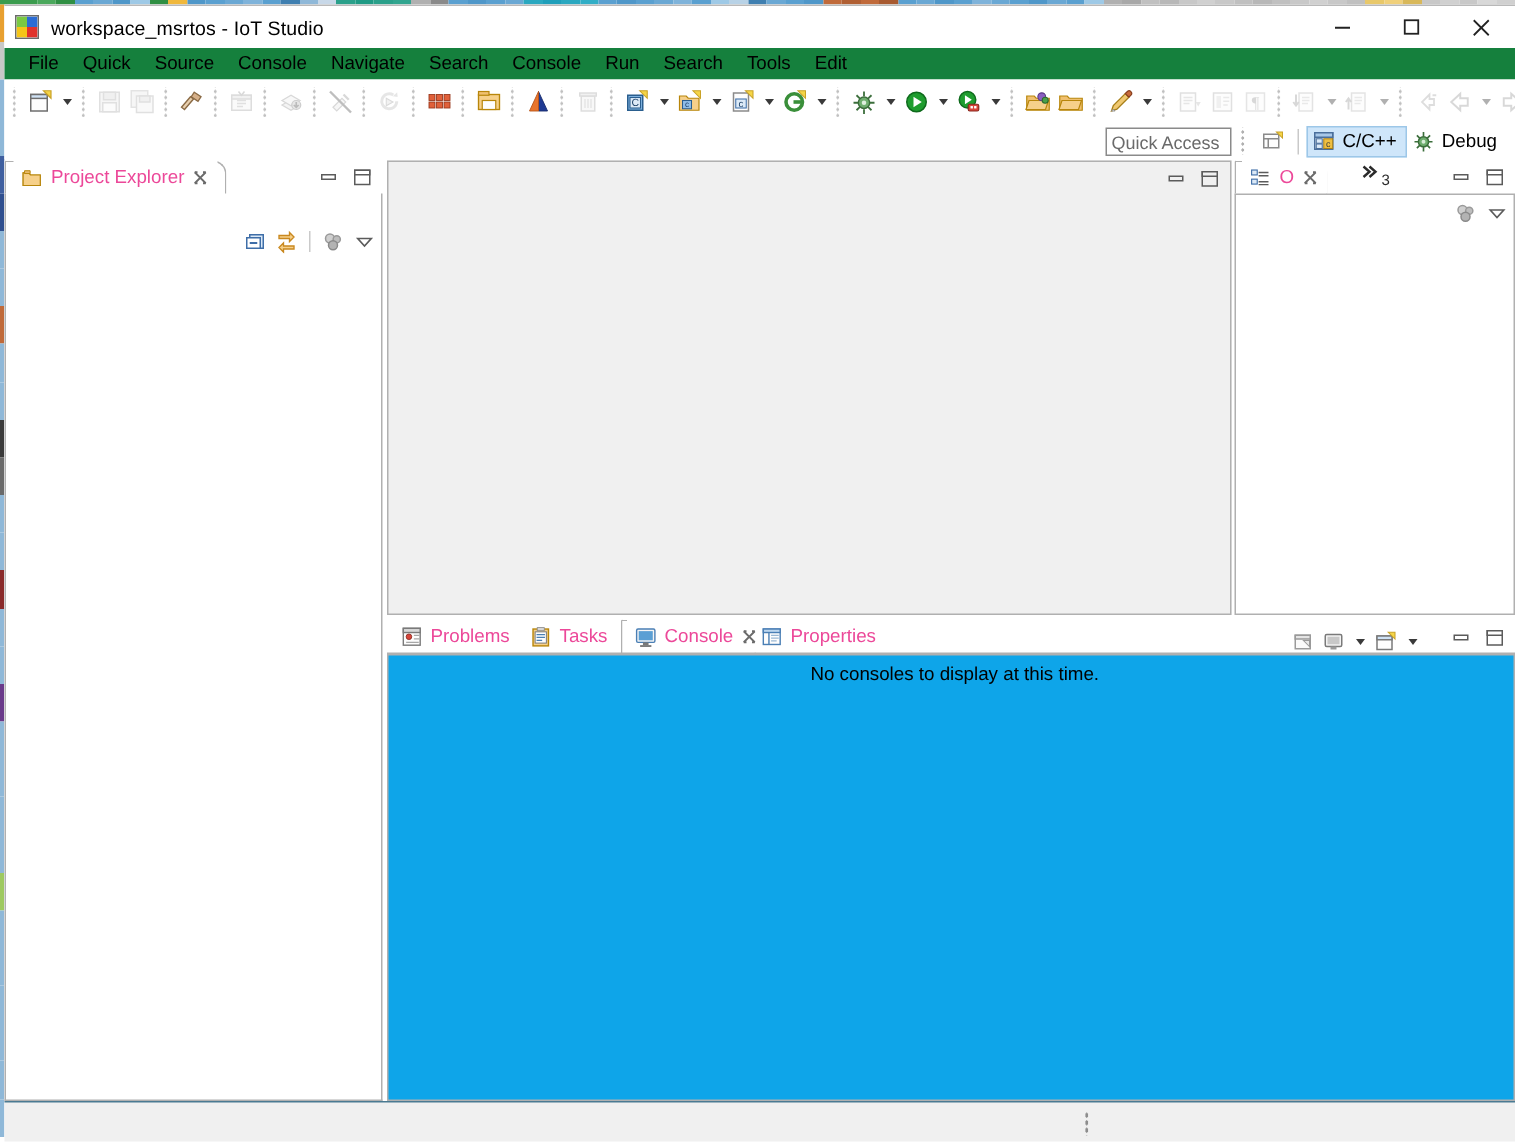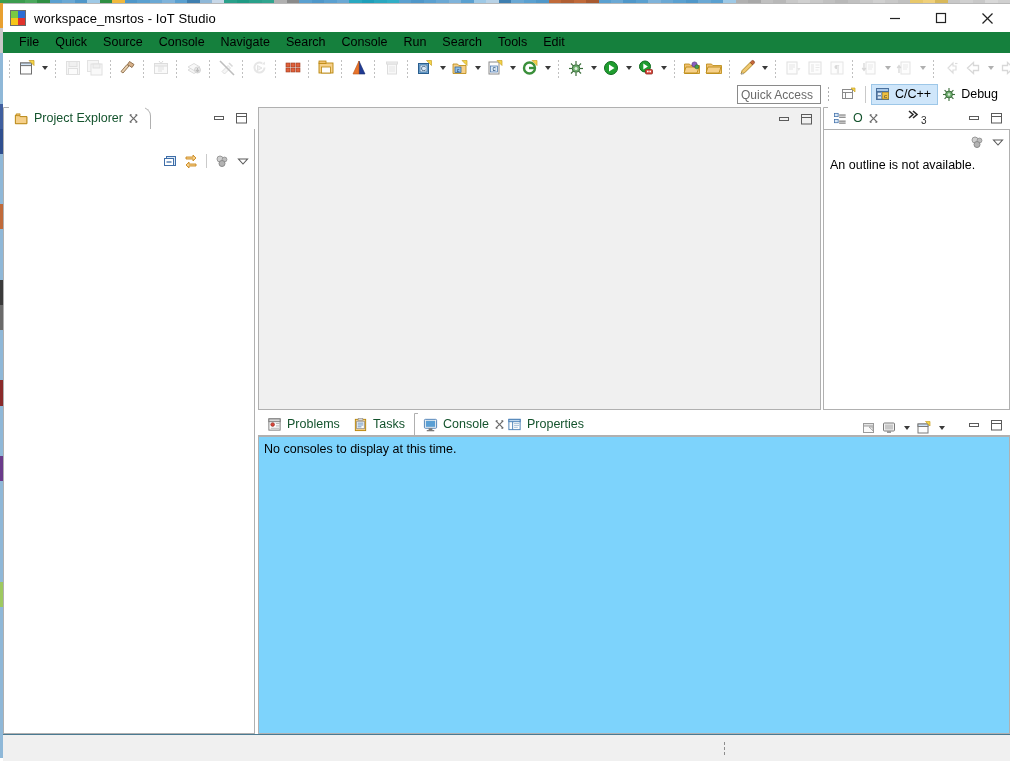--- a/index.html
+++ b/index.html
@@ -106,21 +106,21 @@
   }
   .persp-chip.active { background: #cfe6fa; border: 1px solid #9dc7e8; }
 
   
   .work { position: absolute; left: 0; top: 103px; width: 1007px; height: 627px; }
 
   
   .panel { position: absolute; background: #fff; }
   .tab {
     position: absolute; top: 0; height: 22px; display: flex; align-items: center;
-    gap: 5px; padding: 0 6px 0 5px; font-size: 12.5px; color: #14532d; white-space: nowrap;
+    gap: 5px; padding: 0 6px 0 5px; font-size: 12.5px; color: #ec4899; white-space: nowrap;
     background: #fff;
   }
   .tab.active::after {
     content: ""; position: absolute; left: 0; right: 0; bottom: -1px; height: 0;
   }
   .tab-shape {
     position: absolute; top: 0; height: 23px; border: 1px solid #b0b0b0;
     border-bottom: none; border-top-left-radius: 1px; border-top-right-radius: 9px;
     background: #fff; z-index: 0;
   }
@@ -149,21 +149,21 @@
     background: #f0f0f0; border: 1px solid #b0b0b0;
   }
 
   
   #outline { left: 820px; top: 0; width: 187px; height: 303px; }
   #outline-body { top: 22px; bottom: 0; background: #fff; border: 1px solid #b0b0b0; }
   .outline-msg { font-size: 12.5px; color: #000; padding: 28px 0 0 6px; }
 
   
   #console { left: 255px; top: 306px; width: 752px; height: 321px; }
-  #console-body { top: 23px; bottom: 0; background: #7dd3fc; border: 1px solid #b0b0b0; }
+  #console-body { top: 23px; bottom: 0; background: #0ea5e9; border: 1px solid #b0b0b0; text-align: center; }
   .console-text { font-size: 12.5px; color: #000; padding: 5px 0 0 5px; }
 
   
   .statusbar {
     position: absolute; left: 0; top: 730px; width: 1007px; height: 28px;
     background: #f0f0f0; border-top: 1px solid #4a7a92;
   }
   .sb-grip {
     position: absolute; left: 720px; top: 6px; width: 5px; height: 16px;
     background-image: radial-gradient(#8d8d8d 45%, transparent 46%);
@@ -847,21 +847,20 @@
                 <circle cx="10.5" cy="6.5" r="2.4" fill="#bdbdbd" stroke="#9a9a9a"></circle>
                 <circle cx="8" cy="10.5" r="3" fill="#b3b3b3" stroke="#8a8a8a"></circle>
               </svg>
             </div>
             <div class="vt-btn">
               <svg class="ix" width="16" height="16" viewBox="0 0 16 16">
                 <path d="M3.5 6 h9 l-4.5 5 z" fill="none" stroke="#5b5b5b" stroke-width="1.1"></path>
               </svg>
             </div>
           </div>
-          <div class="outline-msg">An outline is not available.</div>
         </div>
       </div>
 
       <div class="panel" id="console">
         <div id="bottom-tabs" style="position:absolute;left:0;top:0;height:23px;right:0;">
             <div class="tab" style="left: 4px;">
               <span class="tabcontent">
                 <span style="display:flex">
                   <svg width="15" height="15" viewBox="0 0 16 16">
                     <rect x="2" y="2" width="12" height="12" fill="#fdfdfd" stroke="#7a7a7a"></rect>

